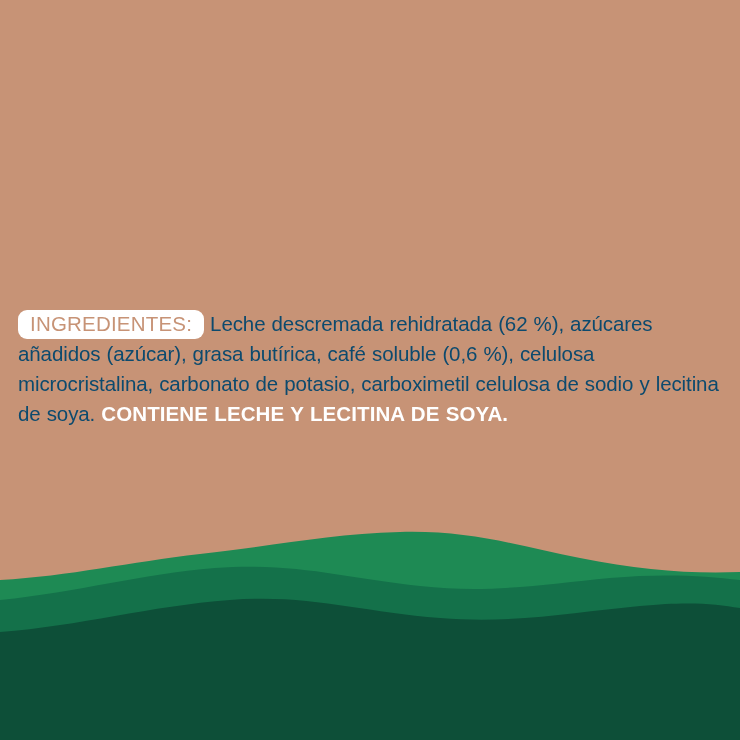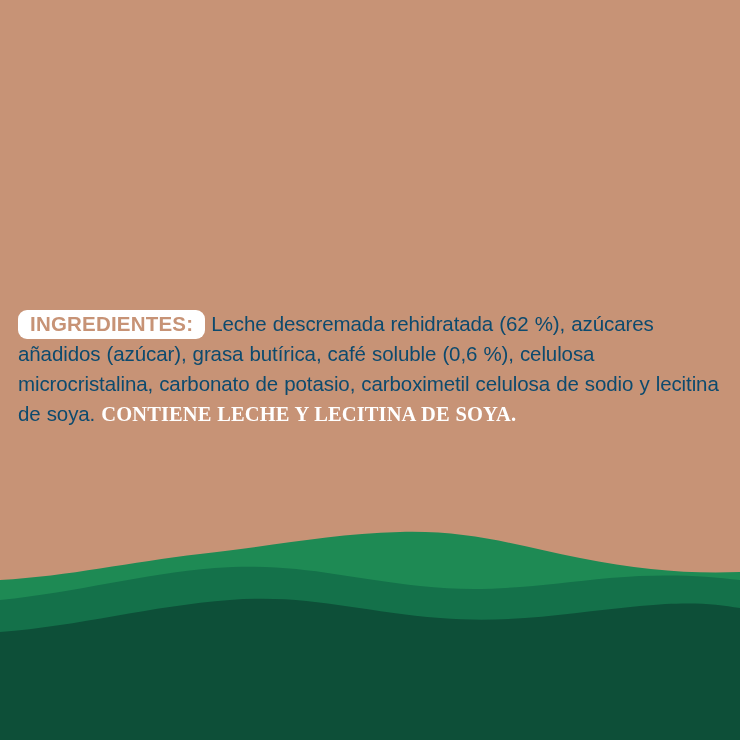--- a/index.html
+++ b/index.html
@@ -35,38 +35,37 @@
     line-height: 30px;
     letter-spacing: -0.1px;
     text-align: left;
     word-spacing: 0.5px;
   }
 
   #ingredients-label {
     display: inline-block;
     background: #ffffff;
     color: #c79376;
-    font-weight: bold;
+    font-weight: normal;
     font-size: 20.5px;
     letter-spacing: 0.2px;
     padding: 3px 12px 4px 12px;
     border-radius: 9px;
     line-height: 22px;
     vertical-align: baseline;
     margin-right: 6px;
   }
 
   #ingredients-body {
     color: #0c4a6e;
   }
 
   #allergen-text {
     font-weight: bold;
     letter-spacing: 0.1px;
-    font-family: Liberation Serif, serif;
   }
 
   
   #wave-container {
     position: absolute;
     left: 0;
     bottom: 0;
     width: 740px;
     height: 220px;
   }

